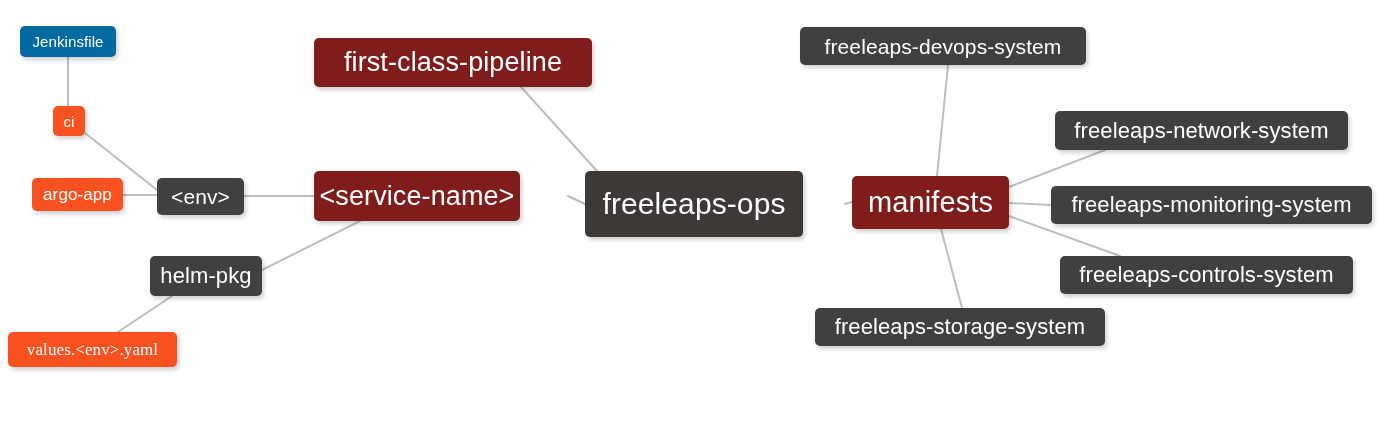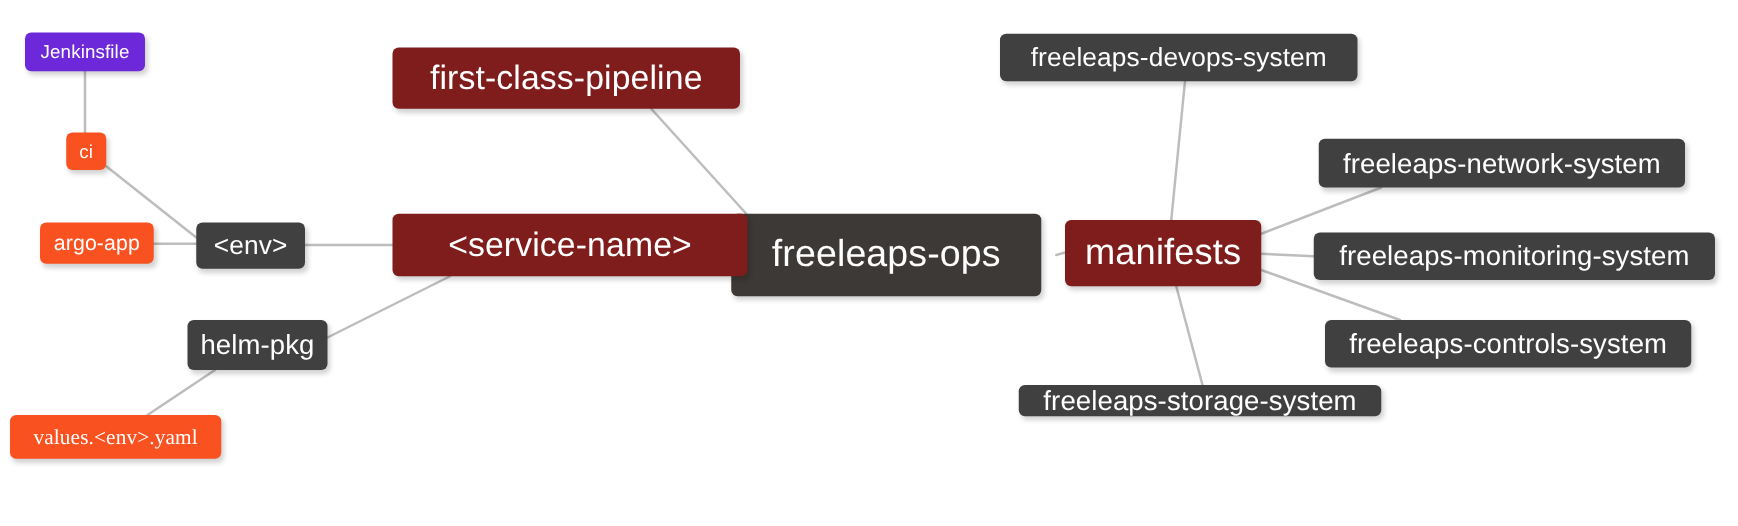--- a/index.html
+++ b/index.html
@@ -42,21 +42,21 @@
   }
   .node span {
     display: block;
     line-height: 1;
   }
   
   .c-root   { background: #3d3936; }
   .c-blue   { background: #7f1d1d; }
   .c-green  { background: #404040; }
   .c-red    { background: #f9511f; }
-  .c-orange { background: #6d28d9; }
+  .c-orange { background: #0369a1; }
 </style>
 </head>
 <body>
 
 <div id="canvas">
   <svg id="edges" viewBox="0 0 1390 421" xmlns="http://www.w3.org/2000/svg">
       <line x1="585" y1="204" x2="568" y2="196" stroke="#bdbdbd" stroke-width="2" stroke-linecap="round"></line>
       <line x1="597" y1="171" x2="521" y2="87" stroke="#bdbdbd" stroke-width="2" stroke-linecap="round"></line>
       <line x1="845" y1="204" x2="852" y2="202" stroke="#bdbdbd" stroke-width="2" stroke-linecap="round"></line>
       <line x1="314" y1="196" x2="244" y2="196" stroke="#bdbdbd" stroke-width="2" stroke-linecap="round"></line>
@@ -65,27 +65,27 @@
       <line x1="157" y1="195" x2="123" y2="195" stroke="#bdbdbd" stroke-width="2" stroke-linecap="round"></line>
       <line x1="68" y1="106" x2="68" y2="57" stroke="#bdbdbd" stroke-width="2" stroke-linecap="round"></line>
       <line x1="172" y1="296" x2="118" y2="332" stroke="#bdbdbd" stroke-width="2" stroke-linecap="round"></line>
       <line x1="937" y1="176" x2="948" y2="65" stroke="#bdbdbd" stroke-width="2" stroke-linecap="round"></line>
       <line x1="1009" y1="187" x2="1105" y2="150" stroke="#bdbdbd" stroke-width="2" stroke-linecap="round"></line>
       <line x1="1009" y1="203" x2="1051" y2="205" stroke="#bdbdbd" stroke-width="2" stroke-linecap="round"></line>
       <line x1="1009" y1="216" x2="1120" y2="256" stroke="#bdbdbd" stroke-width="2" stroke-linecap="round"></line>
       <line x1="941" y1="229" x2="962" y2="308" stroke="#bdbdbd" stroke-width="2" stroke-linecap="round"></line>
     </svg>
   <div id="node-layer">
-      <div class="node c-root" style="left: 585px; top: 171px; width: 248px; height: 66px; font-size: 30px;">
+      <div class="node c-root" style="left: 585px; top: 171px; width: 218px; height: 66px; font-size: 30px;">
         <span>freeleaps-ops</span>
       </div>
       <div class="node c-blue" style="left: 314px; top: 38px; width: 278px; height: 49px; font-size: 27px;">
         <span>first-class-pipeline</span>
       </div>
-      <div class="node c-blue" style="left: 314px; top: 171px; width: 284px; height: 50px; font-size: 27px;">
+      <div class="node c-blue" style="left: 314px; top: 171px; width: 206px; height: 50px; font-size: 27px;">
         <span>&lt;service-name&gt;</span>
       </div>
       <div class="node c-green" style="left: 157px; top: 178px; width: 87px; height: 37px; font-size: 21px;">
         <span>&lt;env&gt;</span>
       </div>
       <div class="node c-red" style="left: 53px; top: 106px; width: 32px; height: 30px; font-size: 15px;">
         <span>ci</span>
       </div>
       <div class="node c-orange" style="left: 20px; top: 26px; width: 96px; height: 31px; font-size: 15px;">
         <span>Jenkinsfile</span>
@@ -107,17 +107,17 @@
       </div>
       <div class="node c-green" style="left: 1055px; top: 111px; width: 293px; height: 39px; font-size: 22px;">
         <span>freeleaps-network-system</span>
       </div>
       <div class="node c-green" style="left: 1051px; top: 186px; width: 321px; height: 38px; font-size: 22px;">
         <span>freeleaps-monitoring-system</span>
       </div>
       <div class="node c-green" style="left: 1060px; top: 256px; width: 293px; height: 38px; font-size: 22px; text-align: center;">
         <span>freeleaps-controls-system</span>
       </div>
-      <div class="node c-green" style="left: 815px; top: 308px; width: 290px; height: 25px; font-size: 22px;">
+      <div class="node c-green" style="left: 815px; top: 308px; width: 290px; height: 38px; font-size: 22px;">
         <span>freeleaps-storage-system</span>
       </div>
     </div>
 </div>
 
 </body></html>

